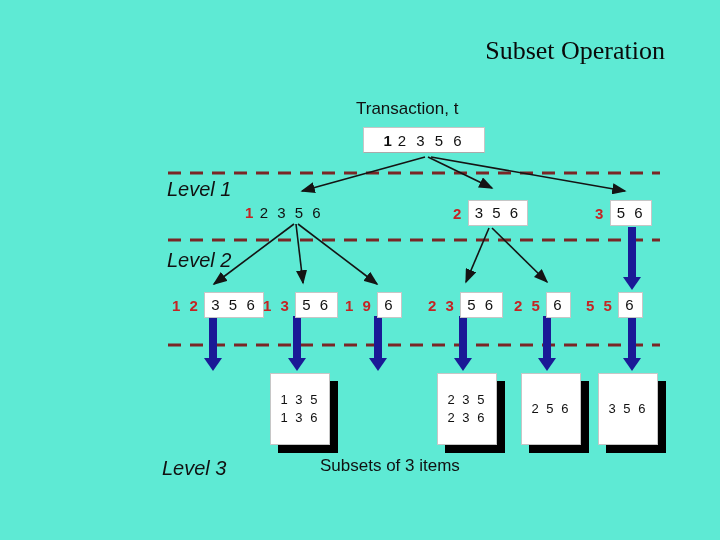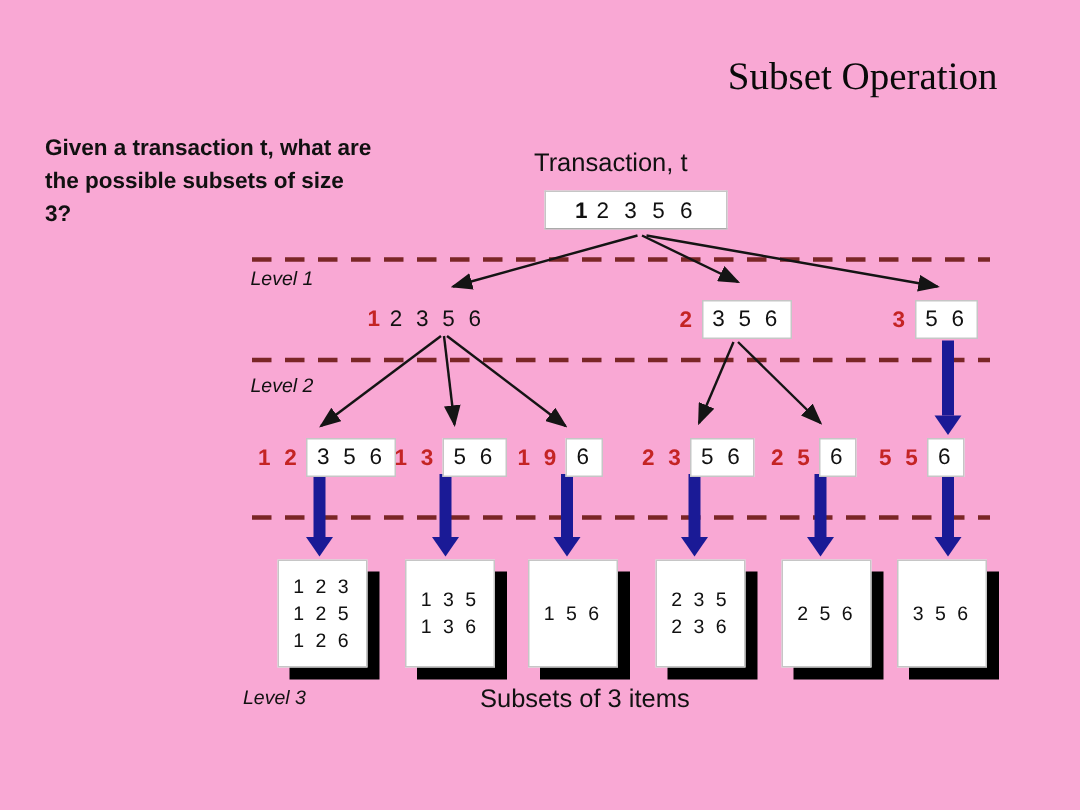--- a/index.html
+++ b/index.html
@@ -4,21 +4,21 @@
 <style>
   :root{
     --red:#c42424;
     --maroon:#7a2626;
     --blue:#1a1a96;
     --boxborder:#c6c6c6;
     --ink:#111111;
   }
   html,body{margin:0;padding:0;background:#ffffff;}
   .slide{
-    position:relative;width:720px;height:540px;background:#f9a8d4;
+    position:relative;width:720px;height:540px;background:#5eead4;
     overflow:hidden;font-family:"Liberation Sans",sans-serif;color:var(--ink);
   }
   .title{
     position:absolute;top:36px;right:55px;
     font-family:"Liberation Serif",serif;font-size:26px;color:#0a0a0a;
     white-space:nowrap;
   }
   .question{
     position:absolute;left:30px;top:88px;width:260px;
     font-size:15px;font-weight:bold;line-height:22px;
@@ -28,21 +28,21 @@
     font-size:17px;white-space:nowrap;
   }
   .tx-box{
     position:absolute;left:363px;top:127px;width:120px;height:24px;
     border:1px solid var(--boxborder);border-bottom-color:#aaaaaa;
     display:flex;align-items:center;justify-content:center;
     font-size:15px;letter-spacing:3px;white-space:nowrap;background:#fff;
   }
   .tx-box .first{font-weight:bold;margin-right:3px;}
   .lvl-label{
-    position:absolute;font-size:13px;font-style:italic;white-space:nowrap;
+    position:absolute;font-size:20px;font-style:italic;white-space:nowrap;
   }
   .caption{
     position:absolute;left:320px;top:456px;font-size:17px;white-space:nowrap;
   }
   .node{
     position:absolute;font-size:15px;letter-spacing:2.5px;white-space:nowrap;
     display:flex;align-items:center;
   }
   .node .pfx{color:var(--red);font-weight:bold;margin-right:4px;}
   .node .sfx{color:var(--ink);}
@@ -61,25 +61,20 @@
   .bshaft{stroke:var(--blue);stroke-width:8;}
   .bhead{fill:var(--blue);}
 </style>
 </head>
 <body>
 
 <div class="slide">
 
   <div class="title">Subset Operation</div>
 
-  <div class="question">
-    <div>Given a transaction t, what are</div>
-    <div>the possible subsets of size</div>
-    <div>3?</div>
-  </div>
 
   <div class="tx-label">Transaction, t</div>
   <div class="tx-box">
     <span class="first">1</span>
     <span>2 3 5 6</span>
   </div>
 
   <svg class="overlay" width="720" height="540" viewBox="0 0 720 540">
     <defs>
       <marker id="ah" markerWidth="9" markerHeight="7" refX="8" refY="3.5" orient="auto">
@@ -165,31 +160,23 @@
   </div>
   <div class="node" style="left:514px;top:292px">
     <span class="pfx">2 5</span>
     <span class="sfx boxed">6</span>
   </div>
   <div class="node" style="left:586px;top:292px">
     <span class="pfx">5 5</span>
     <span class="sfx boxed">6</span>
   </div>
 
-  <div class="sbox" style="left:185px;top:373px">
-    <div>1 2 3</div>
-    <div>1 2 5</div>
-    <div>1 2 6</div>
-  </div>
   <div class="sbox" style="left:270px;top:373px">
     <div>1 3 5</div>
     <div>1 3 6</div>
-  </div>
-  <div class="sbox" style="left:352px;top:373px">
-    <div>1 5 6</div>
   </div>
   <div class="sbox" style="left:437px;top:373px">
     <div>2 3 5</div>
     <div>2 3 6</div>
   </div>
   <div class="sbox" style="left:521px;top:373px">
     <div>2 5 6</div>
   </div>
   <div class="sbox" style="left:598px;top:373px">
     <div>3 5 6</div>

